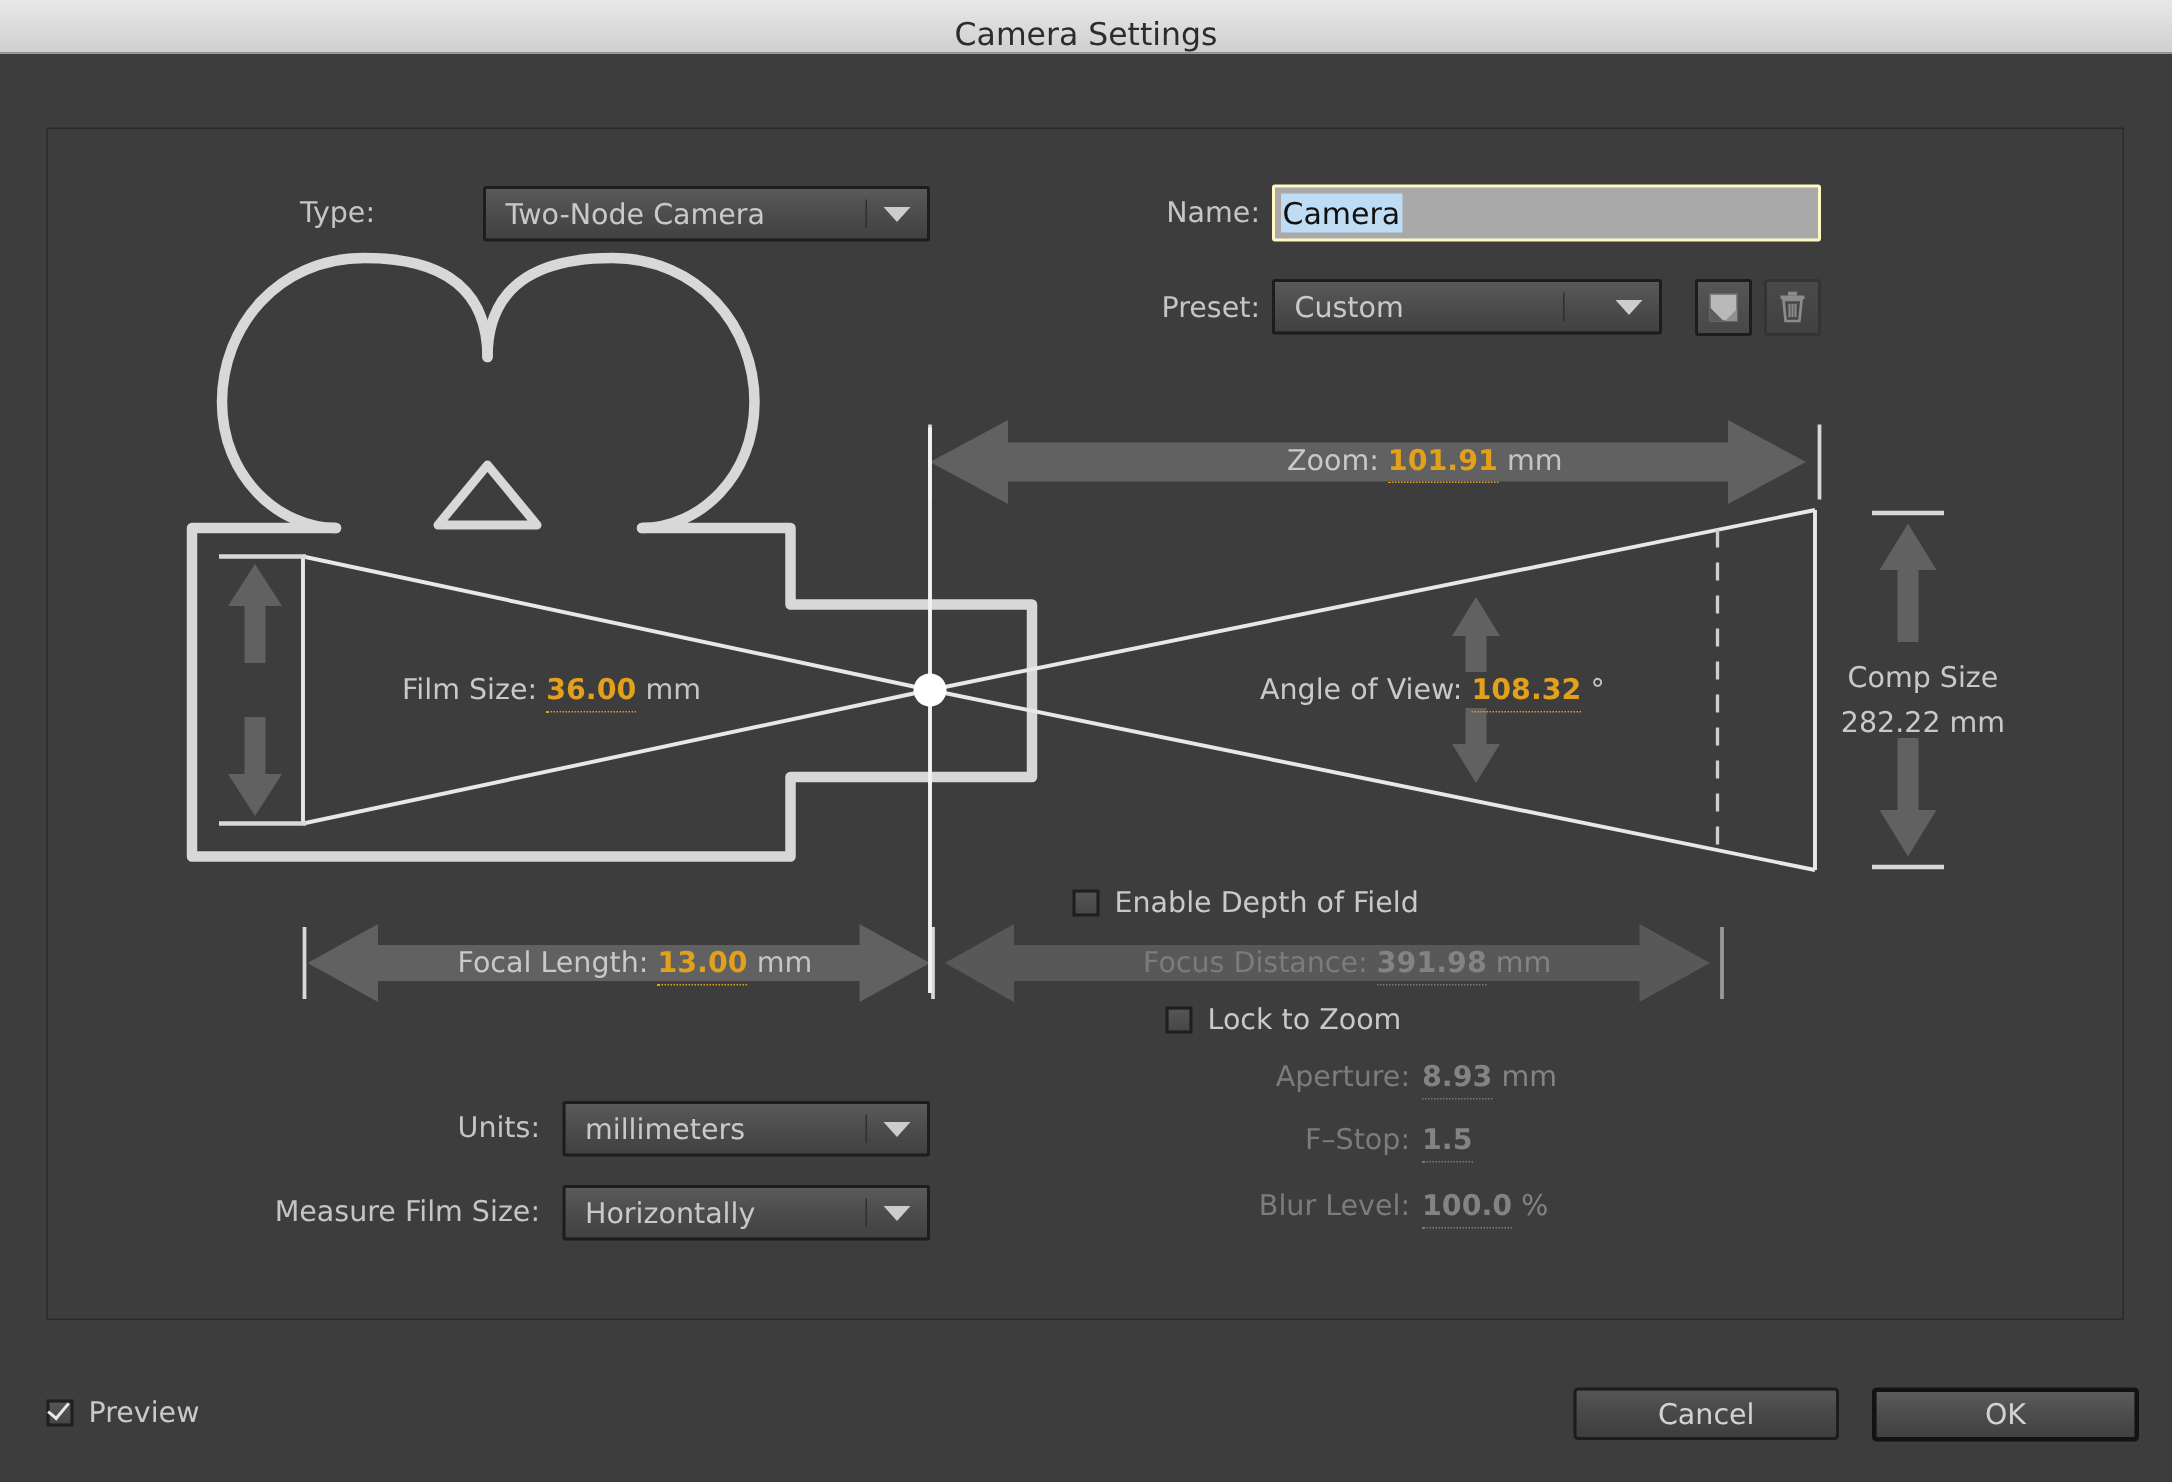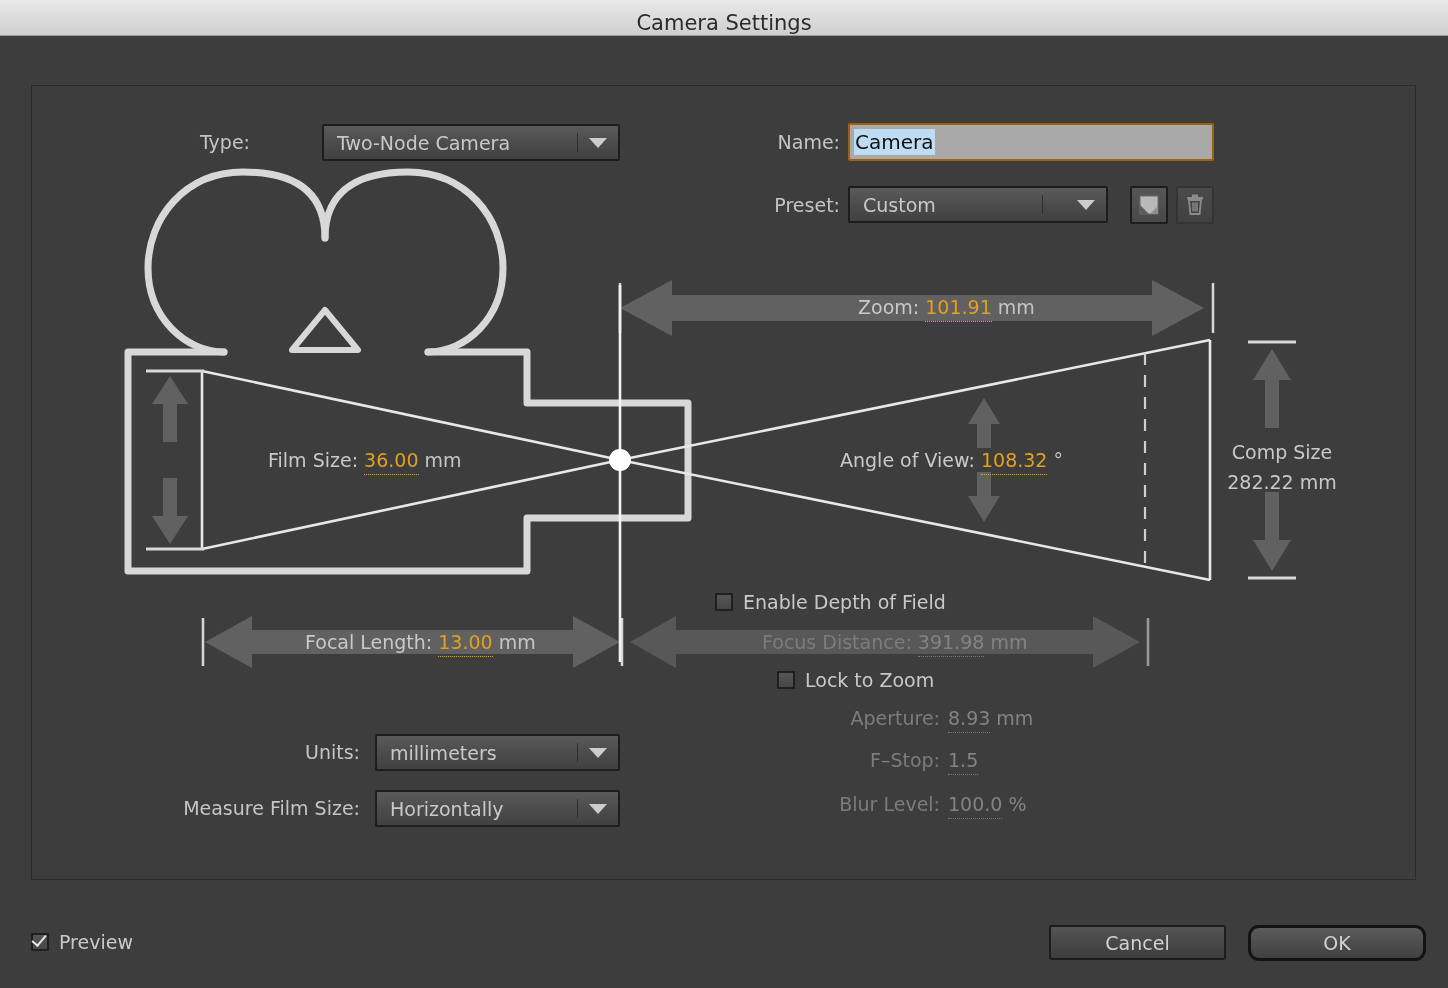--- a/index.html
+++ b/index.html
@@ -50,20 +50,21 @@
     font-size: 19px;
     color: #c5c5c5;
     white-space: nowrap;
   }
   .dim { color: #7c7c7c; }
 
   .valnum {
     color: #e2a01c;
     border-bottom: 1px dotted #e2a01c;
     padding-bottom: 3px;
+    font-weight: bold;
   }
   .valnum.dim {
     color: #838383;
     border-bottom: 1px dotted #7a7a7a;
     margin-top: 12px;
   }
   .unit { color: #c5c5c5; }
   .unit.dim { color: #838383; }
 
   
@@ -102,21 +103,21 @@
     border-left: 9px solid transparent;
     border-right: 9px solid transparent;
     border-top: 10px solid #cdcdcd;
   }
 
   
   #name-field {
     position: absolute;
     box-sizing: border-box;
     background: #a9a9a9;
-    border: 2px solid #a16207;
+    border: 2px solid #fef9c3;
     border-radius: 2px;
     display: flex;
     align-items: center;
     padding-left: 4px;
     font-size: 20px;
     color: #101010;
     overflow: hidden;
   }
   #name-field .sel {
     background: #bedcf4;
@@ -412,13 +413,13 @@
       <i class="tri-down"></i>
     </span>
 </div>
 
 <div class="cbrow" style="left:31px; top:931px;">
   <span class="cbox checked"></span>
   <span>Preview</span>
 </div>
 
 <div class="btn" style="left:1049px; top:925px; width:177px; height:35px;">Cancel</div>
-<div class="btn default" style="left:1248px; top:925px; width:178px; height:36px;border-radius:11px;">OK</div>
+<div class="btn default" style="left:1248px; top:925px; width:178px; height:36px;">OK</div>
 
 </body></html>

